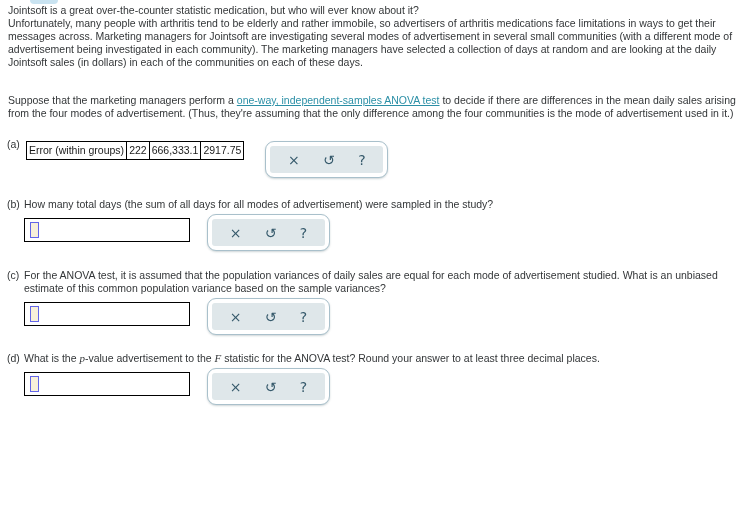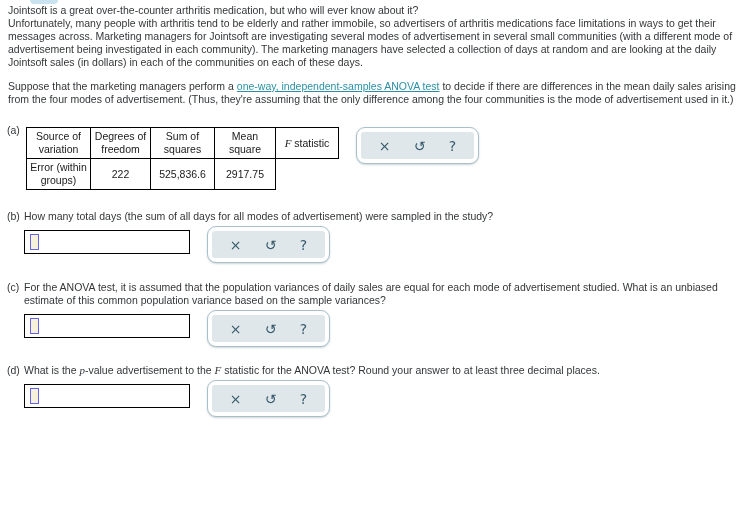--- a/index.html
+++ b/index.html
@@ -16,21 +16,21 @@
   }
   .top-tab {
     position: absolute; left: 30px; top: 0;
     width: 28px; height: 4px;
     background: #c9e3f1;
     border-radius: 0 0 4px 4px;
   }
   .para { margin: 0 8px; }
   .para-1 { margin-top: 4px; }
   .para-2 { }
-  .para-3 { margin-top: 11px; }
+  .para-3 { margin-top: 25px; }
   .link { color: #2b8fa6; text-decoration: underline; cursor: pointer; }
 
   .part { display: flex; }
   .part-a { margin-top: 18px; }
   .part-b { margin-top: 20px; }
   .part-c { margin-top: 18px; }
   .part-d { margin-top: 17px; }
   .part-label { width: 17px; margin-left: 7px; flex: none; }
   .part-body { flex: 1; margin-right: 8px; }
 
@@ -104,43 +104,36 @@
     font-family: "DejaVu Sans", sans-serif;
     font-size: 14px; line-height: 1;
   }
   .picon { pointer-events: none; }
 </style>
 </head>
 <body>
 
 <div class="top-tab"></div>
 
-<p class="para para-1">Jointsoft is a great over-the-counter arthritis medication, but who will ever know about it?</p>
+<p class="para para-1">Jointsoft is a great over-the-counter statistic medication, but who will ever know about it?</p>
 
 <p class="para para-2">Unfortunately, many people with arthritis tend to be elderly and rather immobile, so advertisers of arthritis medications face limitations in ways to get their messages across. Marketing managers for Jointsoft are investigating several modes of advertisement in several small communities (with a different mode of advertisement being investigated in each community). The marketing managers have selected a collection of days at random and are looking at the daily Jointsoft sales (in dollars) in each of the communities on each of these days.</p>
 
 <p class="para para-3"><span>Suppose that the marketing managers perform a </span><a class="link">one-way, independent-samples ANOVA test</a><span> to decide if there are differences in the mean daily sales arising from the four modes of advertisement. (Thus, they're assuming that the only difference among the four communities is the mode of advertisement used in it.)</span></p>
 
 <div class="part part-a">
   <div class="part-label">(a)</div>
   <div class="part-body">
     <div class="table-row">
       <table class="anova">
         <tbody>
-            <tr class="hdr">
-          <td class="c1">Source of variation</td>
-          <td class="c2">Degrees of freedom</td>
-          <td class="c3">Sum of squares</td>
-          <td class="c4">Mean square</td>
-          <td class="c5"><span class="math">F</span><span> statistic</span></td>
-        </tr>
         <tr>
           <td>Error (within groups)</td>
           <td>222</td>
-          <td>525,836.6</td>
+          <td>666,333.1</td>
           <td>2917.75</td>
           <td class="ghost"></td>
         </tr>
       </tbody>
         </table>
       <div class="panel">
         <div class="panel-inner">
           <button class="pbtn"><span class="picon">×</span></button>
           <button class="pbtn"><span class="picon">↺</span></button>
           <button class="pbtn"><span class="picon">?</span></button>

